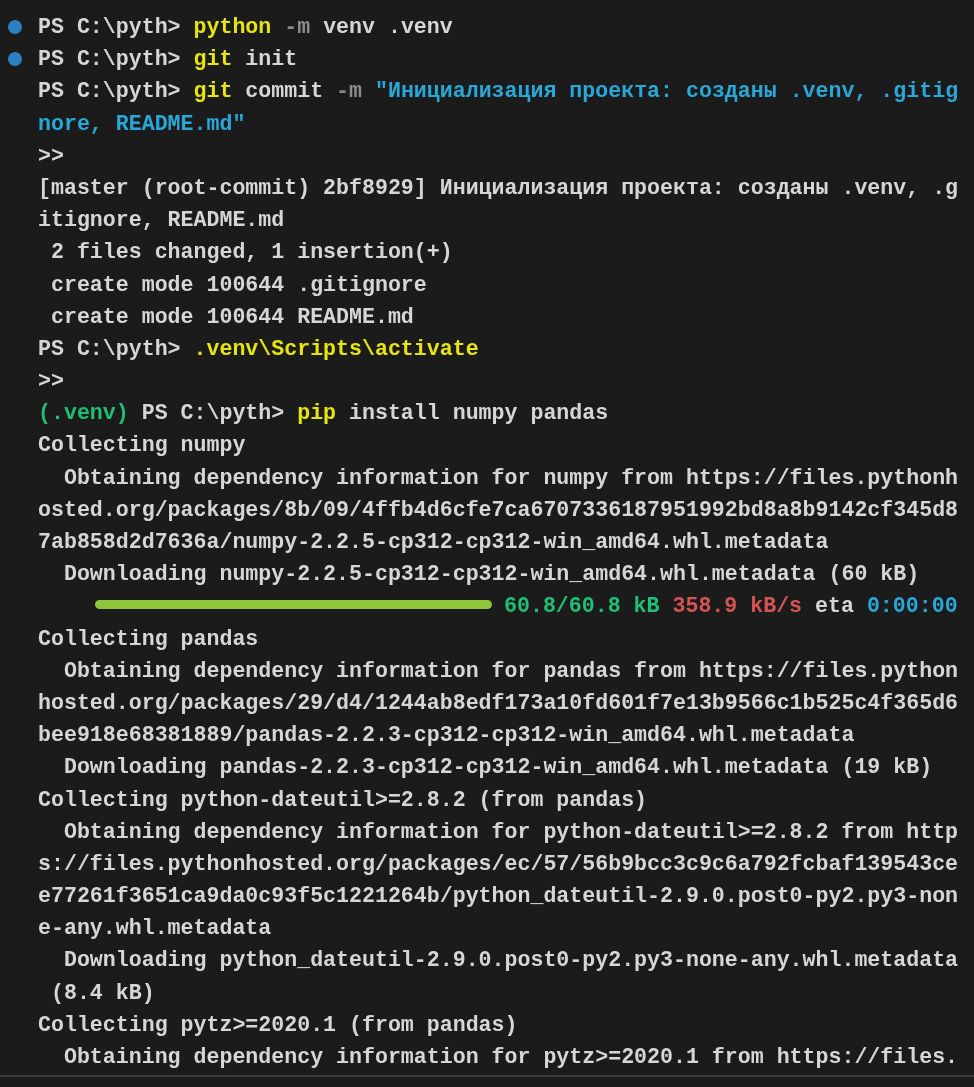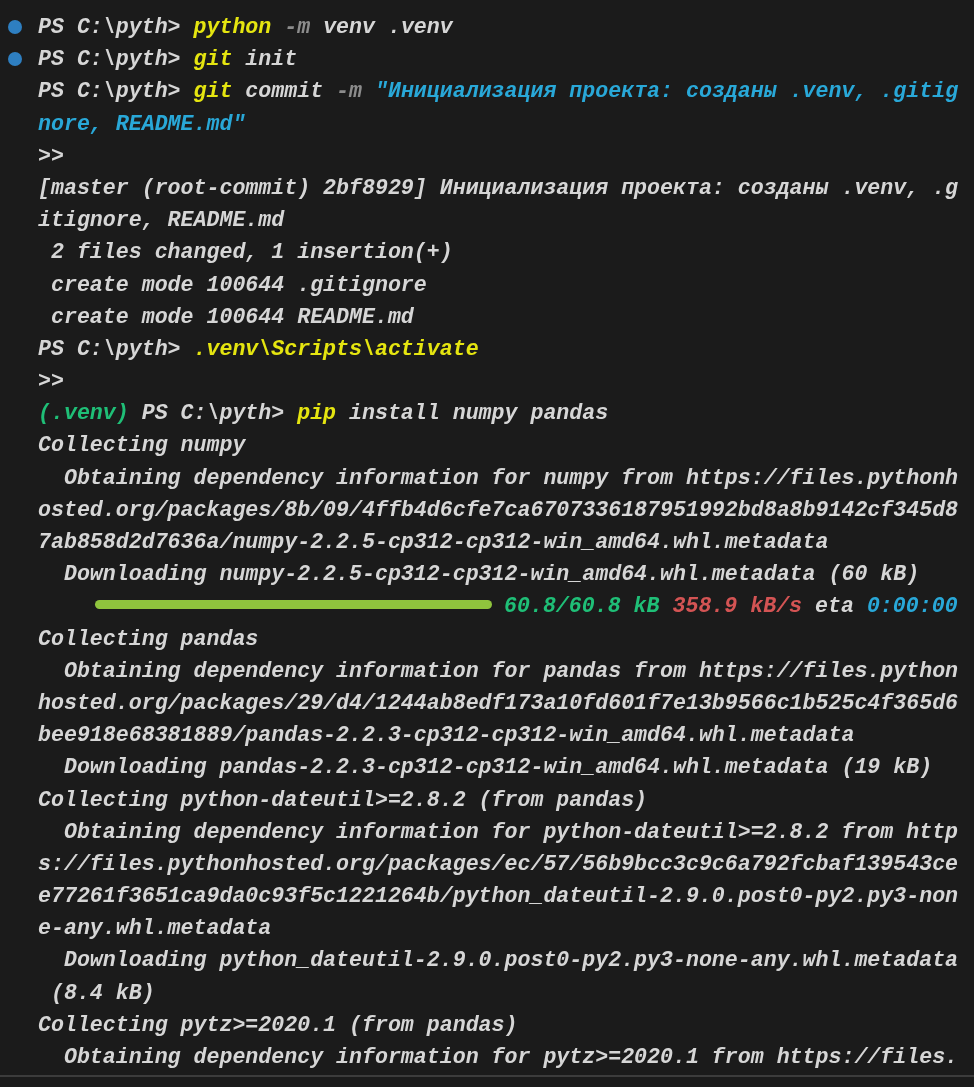--- a/index.html
+++ b/index.html
@@ -16,21 +16,20 @@
     width: 902px;
     height: 1087px;
     box-sizing: border-box;
     padding: 11px 0 0 38px;
     font-family: "Liberation Mono", "DejaVu Sans Mono", monospace;
     font-weight: 700;
     font-size: 21.6px;
     line-height: 32.2px;
     white-space: pre;
     color: var(--fg, #d6d6d6);
-    font-style: italic;
   }
   .line {
     position: relative;
     height: 32.2px;
   }
   .bullet {
     position: absolute;
     left: -30px;
     top: 50%;
     width: 14px;

